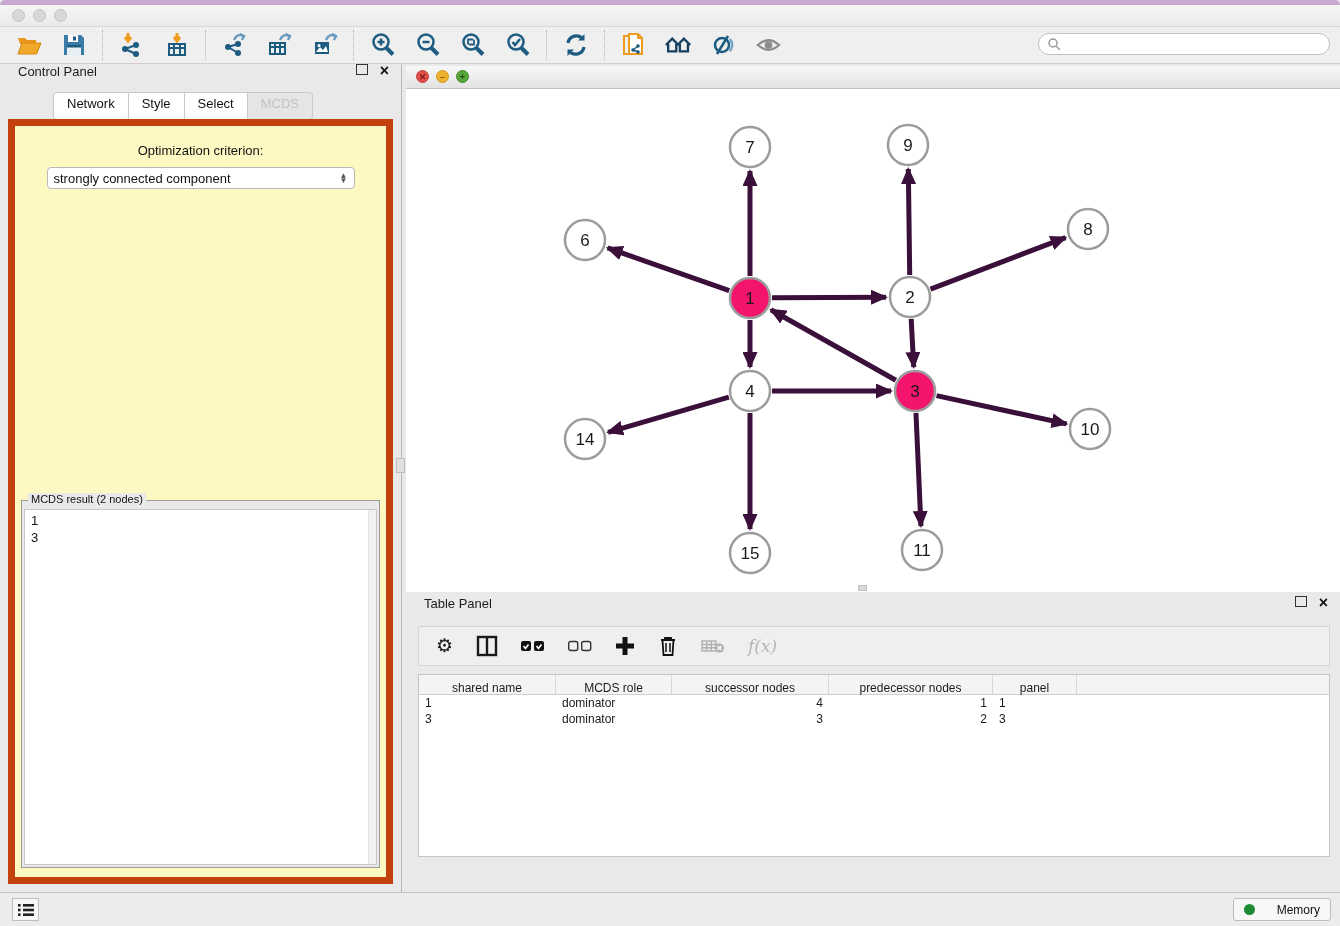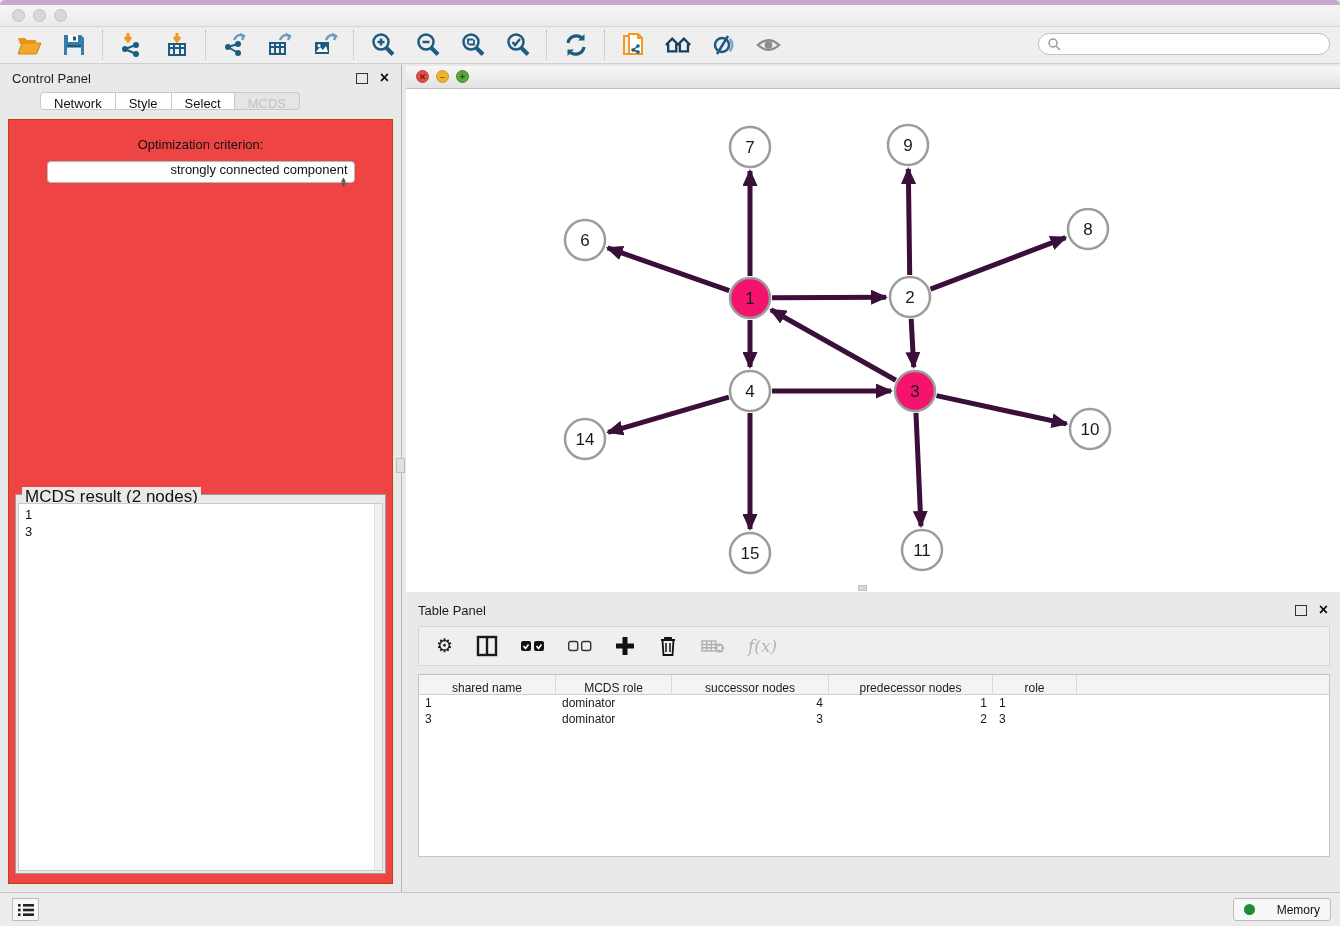--- a/index.html
+++ b/index.html
@@ -15,38 +15,38 @@
   .traffic .dot{width:13px;height:13px;border-radius:50%;background:#d8d8d8;border:1px solid #c3c3c3;box-sizing:border-box;}
   .title-text{position:absolute;left:0;right:0;top:2px;text-align:center;font-size:13px;color:#9b9b9b;}
   
   .toolbar{position:absolute;top:27px;left:0;right:0;height:36px;background:#efefef;border-bottom:1px solid #d0d0d0;display:flex;align-items:center;}
   .tb-group{display:flex;align-items:center;gap:18px;padding:0 15px;}
   .tb-sep{width:0;height:30px;border-left:1px dotted #b3b3b3;}
   .tb-icon{width:27px;height:27px;display:flex;align-items:center;justify-content:center;cursor:default;}
   .search-wrap{position:absolute;right:10px;top:33px;width:292px;height:22px;background:#fff;border:1px solid #c2c2c2;border-radius:12px;display:flex;align-items:center;padding-left:8px;box-sizing:border-box;}
   
   .control-panel{position:absolute;left:0;top:64px;width:402px;bottom:33px;background:#e9e9e9;border-right:1px solid #b9b9b9;box-sizing:border-box;}
-  .panel-header{height:28px;display:flex;align-items:center;padding:0 12px;font-size:13px;color:#1c1c1c;}
+  .panel-header{height:28px;display:flex;padding:0 12px;font-size:13px;color:#1c1c1c;margin-left:6px;}
   .panel-header .spacer{flex:1;}
   .float-icon{width:10px;height:9px;border:1.5px solid #333;margin-right:12px;}
   .close-icon{font-size:16px;font-weight:bold;color:#111;line-height:14px;}
-  .cp-tabs{display:flex;margin-left:40px;height:18px;}
+  .cp-tabs{display:flex;margin-left:53px;height:28px;}
   .tabbtn{font-size:13px;line-height:21px;padding:0 13px;background:#fff;color:#111;border:1px solid #c9c9c9;border-left:none;white-space:nowrap;}
   .tabbtn:first-child{border-left:1px solid #c9c9c9;border-radius:4px 0 0 4px;}
   .tabbtn:last-child{border-radius:0 4px 4px 0;}
   .tabbtn.sel{background:#e5e5e5;color:#c3c3c3;}
-  .cp-content{position:absolute;left:8px;right:8px;top:55px;bottom:9px;background:#ef4444;border:1px solid #c2410c;}
+  .cp-content{position:absolute;left:8px;right:8px;top:55px;bottom:9px;background:#fef9c3;border:7px solid #c2410c;}
   .opt-label{margin-top:17px;text-align:center;font-size:13px;color:#111;}
-  .criterion{width:308px;height:22px;margin:9px auto 0 auto;background:#fff;border:1px solid #b9b9b9;border-radius:4px;display:flex;align-items:flex-end;font-size:13px;color:#111;padding:0 6px;box-sizing:border-box;flex-direction:column;}
+  .criterion{width:308px;height:22px;margin:9px auto 0 auto;background:#fff;border:1px solid #b9b9b9;border-radius:4px;display:flex;align-items:center;font-size:13px;color:#111;padding:0 6px;box-sizing:border-box;}
   .criterion .flex{flex:1;}
   .stepper{display:flex;flex-direction:column;align-items:center;line-height:5px;color:#555;font-size:8px;}
   .btn-row{display:flex;justify-content:center;gap:15px;margin-top:13px;}
   .pushbtn{height:22px;padding:0 16px;background:#fff;border:1px solid #b9b9b9;border-radius:4px;font-size:13px;color:#111;line-height:20px;}
   .mcds-fieldset{position:absolute;left:6px;right:6px;top:374px;bottom:9px;border:1px solid #9b9b9b;background:#e9e9e9;}
-  .mcds-legend{position:absolute;top:-8px;left:6px;background:#e9e9e9;padding:0 3px;font-size:17px;color:#111;}
+  .mcds-legend{position:absolute;top:-8px;left:6px;background:#e9e9e9;padding:0 3px;font-size:11px;color:#111;}
   .mcds-text{position:absolute;left:2px;right:2px;top:8px;bottom:2px;background:#fff;border:1px solid #c9c9c9;font-size:13px;color:#111;padding:2px 0 0 6px;white-space:pre;line-height:17px;}
   .mcds-scroll{position:absolute;right:3px;top:9px;bottom:3px;width:7px;background:#f1f1f1;border-left:1px solid #e2e2e2;}
   .splitter-grip{position:absolute;left:396px;top:458px;width:9px;height:15px;background:#e0e0e0;border:1px solid #bdbdbd;box-sizing:border-box;}
   
   .net-titlebar{position:absolute;left:406px;top:66px;right:0;height:22px;background:linear-gradient(#f7f7f7,#e3e3e3);border-bottom:1px solid #bfbfbf;}
   .net-traffic{position:absolute;left:10px;top:4px;display:flex;gap:7px;}
   .nt-dot{width:13px;height:13px;border-radius:50%;font-size:9px;font-weight:bold;display:flex;align-items:center;justify-content:center;box-sizing:border-box;}
   .nt-red{background:#e2504b;border:1px solid #c03e3a;color:#7d1815;}
   .nt-yel{background:#eeb22e;border:1px solid #d29a22;color:#8a5d00;}
   .nt-grn{background:#59a63c;border:1px solid #448a2c;color:#1d4d10;}
@@ -442,21 +442,21 @@
           </svg>
           <span>predecessor nodes</span>
         </div>
         <div class="th-cell" style="width: 84px;">
           <svg width="11" height="11" viewBox="0 0 11 11">
             <rect x="4" y="0" width="3" height="3" fill="#8a8a8a"></rect>
             <path d="M5.5 3 v2 M1.5 5 h8 M1.5 5 v2 M9.5 5 v2" stroke="#8a8a8a" fill="none"></path>
             <rect x="0" y="7.5" width="3" height="3" fill="#8a8a8a"></rect>
             <rect x="8" y="7.5" width="3" height="3" fill="#8a8a8a"></rect>
           </svg>
-          <span>role</span>
+          <span>panel</span>
         </div>
       </div>
     <div id="tp-tbody">
         <div class="tp-row">
           <div class="td-cell td-left" style="width: 137px;">1</div>
           <div class="td-cell td-left" style="width: 116px;">dominator</div>
           <div class="td-cell td-right" style="width: 157px;">4</div>
           <div class="td-cell td-right" style="width: 164px;">1</div>
           <div class="td-cell td-left" style="width: 84px;">1</div>
         </div>

